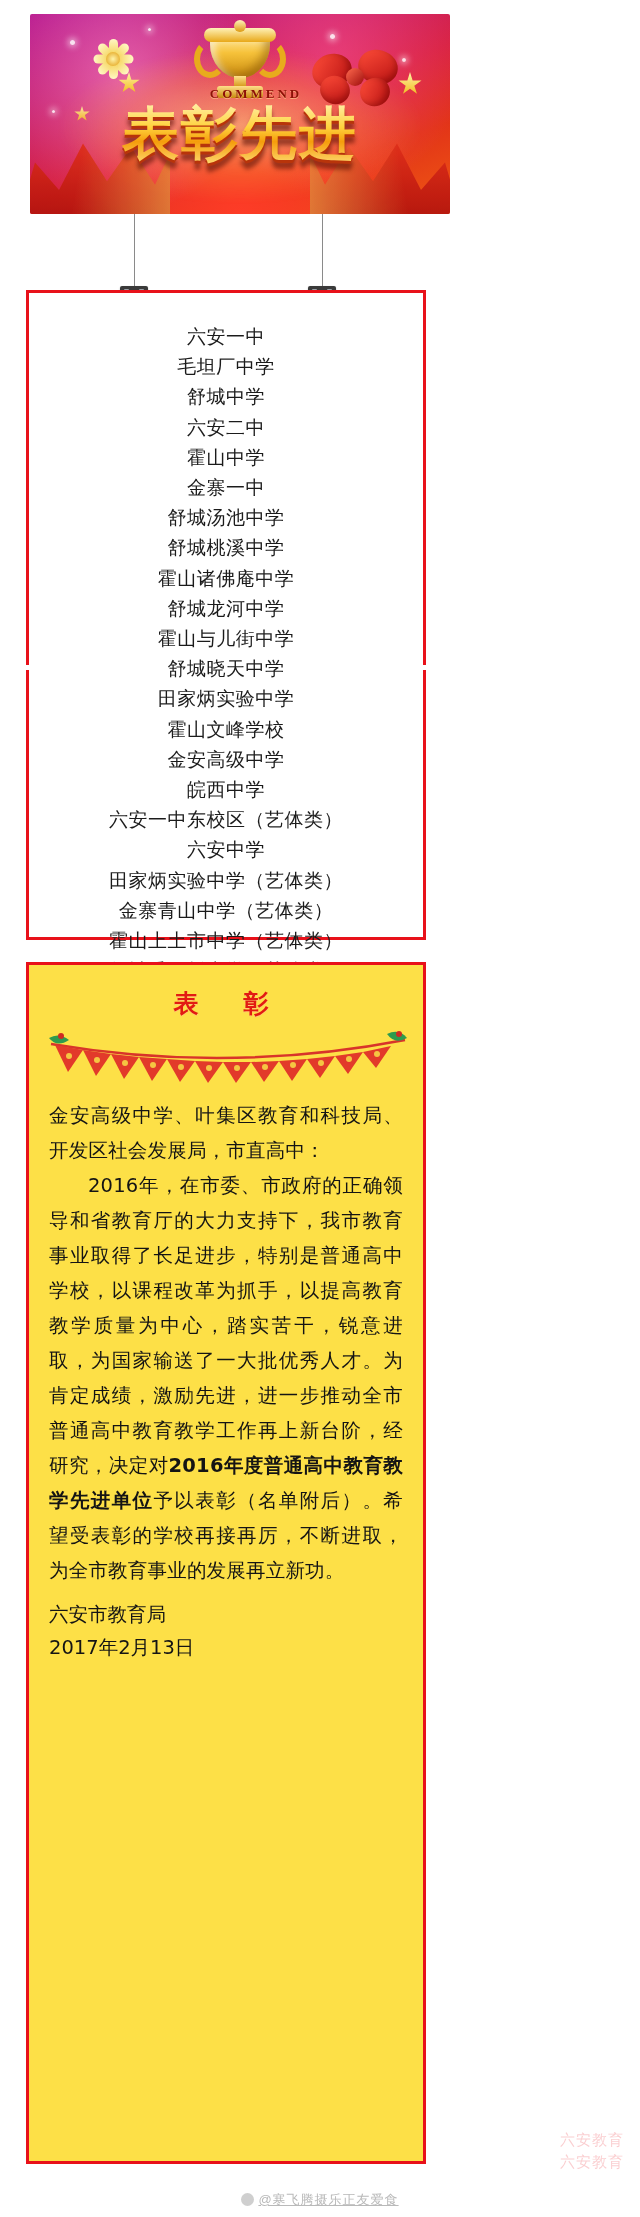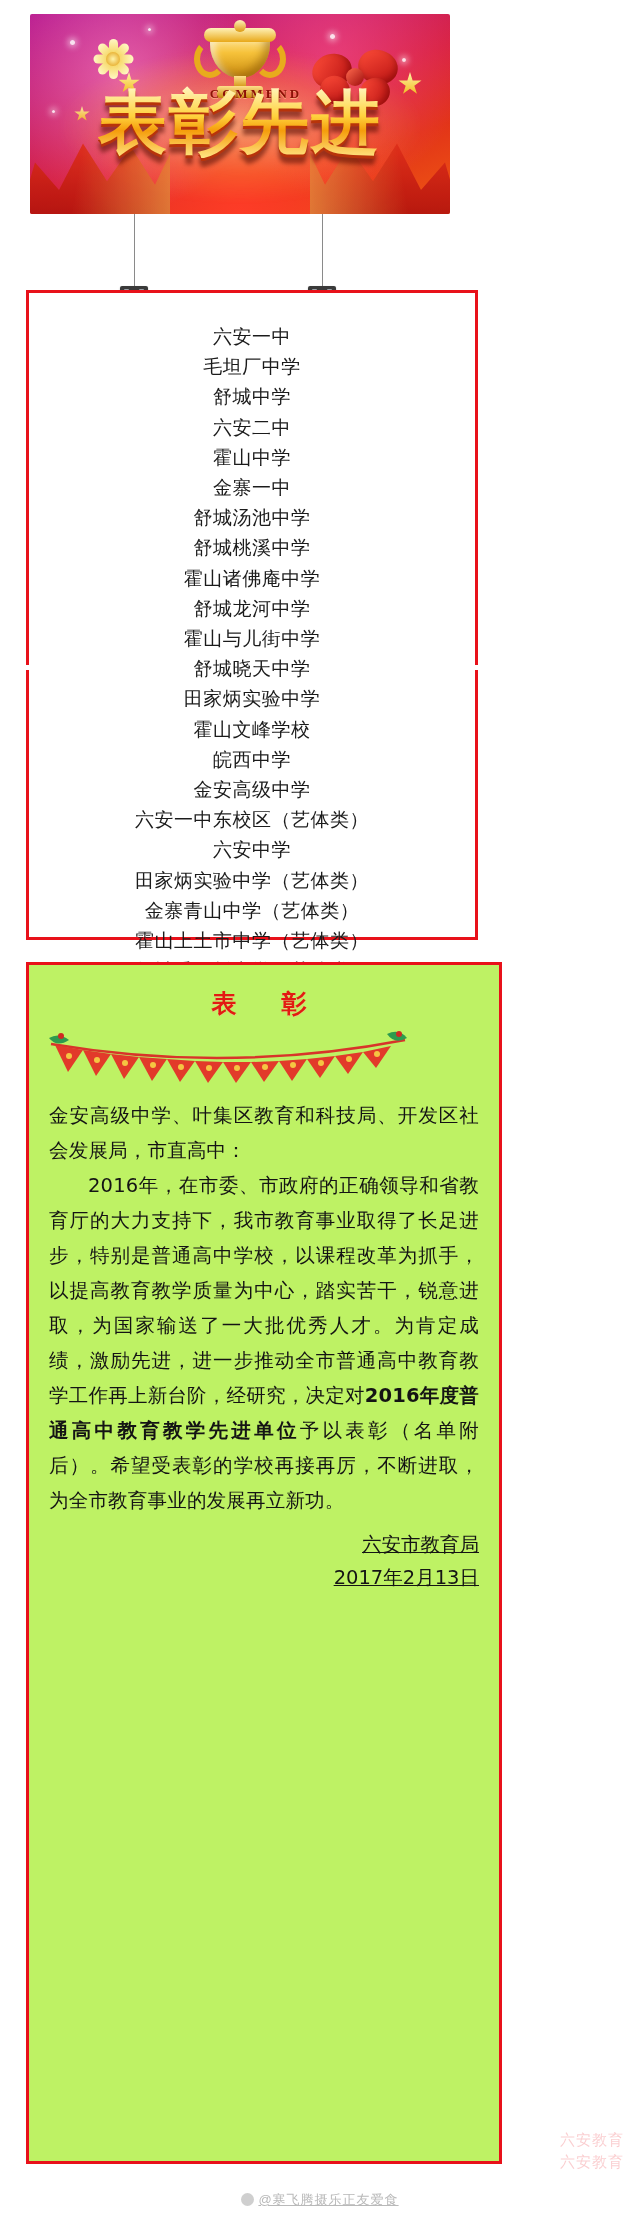--- a/index.html
+++ b/index.html
@@ -193,25 +193,25 @@
     font-size: 13px;
     letter-spacing: 3px;
     color: #8d1006;
     font-weight: bold;
     text-shadow: 0 1px 0 rgba(255,220,150,0.6);
     margin-left: 16px;
   }
   .banner-title {
     position: absolute;
     left: 50%;
-    top: 72px;
+    top: 83px;
     transform: translateX(-50%);
     font-family: "DejaVu Sans", sans-serif;
     font-weight: bold;
-    font-size: 69px;
+    font-size: 57px;
     line-height: 72px;
     white-space: nowrap;
     letter-spacing: 2px;
     color: #ffd23d;
     background: linear-gradient(180deg, #fff6c0 0%, #ffd23d 42%, #f59d0b 62%, #ffe483 100%);
     -webkit-background-clip: text;
     background-clip: text;
     -webkit-text-fill-color: transparent;
     text-shadow:
       0 2px 0 rgba(140,40,0,0.0);
@@ -242,21 +242,21 @@
     border-radius: 1px;
   }
   .clip::before { left: 4px; }
   .clip::after { right: 4px; }
 
   
   .list-card {
     position: absolute;
     left: 26px;
     top: 290px;
-    width: 452px;
+    width: 400px;
     height: 650px;
     border: 3px solid #e8111a;
     background: #ffffff;
     box-sizing: border-box;
   }
   .list-card .notch-left,
   .list-card .notch-right {
     position: absolute;
     top: 372px;
     width: 12px;
@@ -279,24 +279,24 @@
     color: #1b1b1b;
     letter-spacing: 0.5px;
     white-space: nowrap;
   }
 
   
   .notice-card {
     position: absolute;
     left: 26px;
     top: 962px;
-    width: 476px;
+    width: 400px;
     height: 1202px;
     border: 3px solid #e8111a;
-    background: #bef264;
+    background: #fde047;
     box-sizing: border-box;
     padding: 22px 20px 16px 20px;
   }
   .notice-title {
     text-align: center;
     font-family: "DejaVu Sans", sans-serif;
     font-size: 25px;
     font-weight: bold;
     letter-spacing: 10px;
     color: #e21b12;
@@ -316,26 +316,25 @@
     line-height: 35px;
     color: #141414;
     text-align: justify;
     letter-spacing: 0.2px;
   }
   .notice-body p { margin: 0; }
   .notice-body .indent { text-indent: 2em; }
   .notice-body b { font-weight: bold; }
   .sign {
     margin-top: 10px;
-    text-align: right;
+    text-align: left;
     font-family: "DejaVu Sans", sans-serif;
     font-size: 19.5px;
     line-height: 33px;
     color: #141414;
-    text-decoration: underline;
   }
 
   
   .watermark {
     position: absolute;
     left: 0;
     bottom: 8px;
     width: 100%;
     text-align: center;
     font-size: 13px;
@@ -447,22 +446,22 @@
       <div class="school-item">霍山中学</div>
       <div class="school-item">金寨一中</div>
       <div class="school-item">舒城汤池中学</div>
       <div class="school-item">舒城桃溪中学</div>
       <div class="school-item">霍山诸佛庵中学</div>
       <div class="school-item">舒城龙河中学</div>
       <div class="school-item">霍山与儿街中学</div>
       <div class="school-item">舒城晓天中学</div>
       <div class="school-item">田家炳实验中学</div>
       <div class="school-item">霍山文峰学校</div>
+      <div class="school-item">金安高级中学</div>
       <div class="school-item">皖西中学</div>
-      <div class="school-item">金安高级中学</div>
       <div class="school-item">六安一中东校区（艺体类）</div>
       <div class="school-item">六安中学</div>
       <div class="school-item">田家炳实验中学（艺体类）</div>
       <div class="school-item">金寨青山中学（艺体类）</div>
       <div class="school-item">霍山上土市中学（艺体类）</div>
       <div class="school-item">舒城千人桥中学（艺体类）</div>
     </div>
   </div>
 
   <div class="notice-card">

